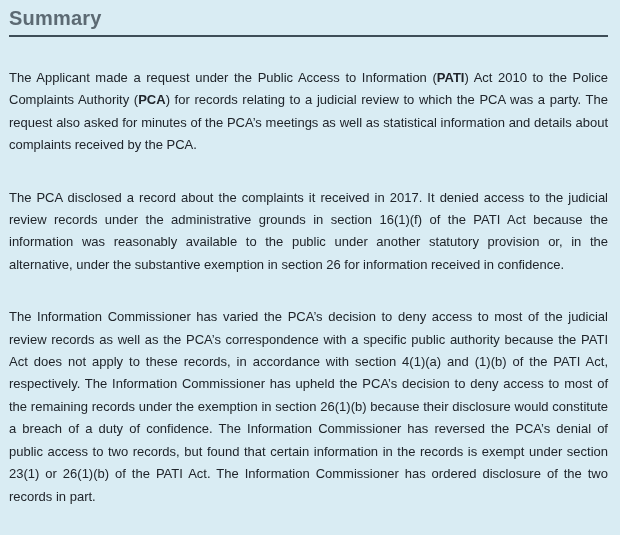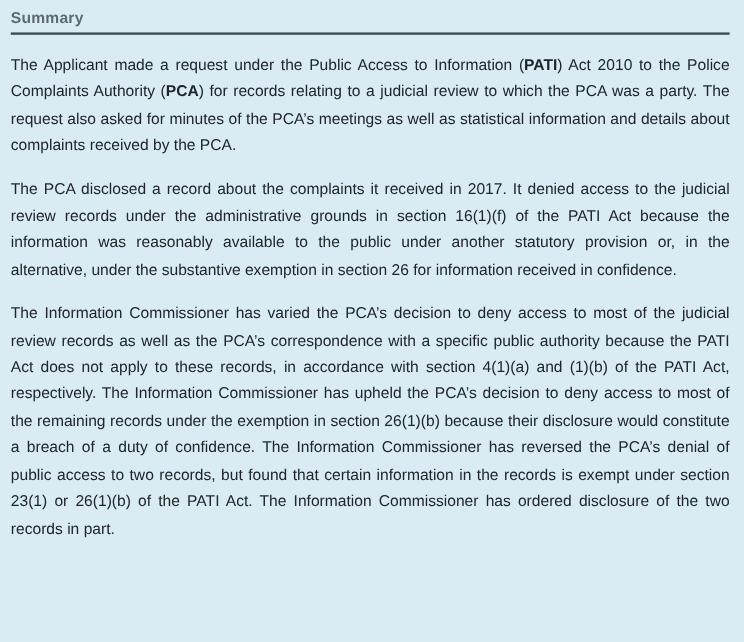--- a/index.html
+++ b/index.html
@@ -14,33 +14,33 @@
   }
   .page {
     box-sizing: border-box;
     width: 620px;
     height: 535px;
     padding: 7px 12px 8px 9px;
     overflow: hidden;
   }
   .heading {
     margin: 0;
-    font-size: 13px;
+    font-size: 20px;
     font-weight: 700;
     letter-spacing: 0.2px;
     color: var(--heading, #5c6a73);
     font-family: "Liberation Sans", sans-serif;
   }
   .rule {
     height: 2px;
     background: var(--rule, #3e4e57);
     margin-top: 5px;
   }
   .body p {
-    margin: 14px 0 0 0;
+    margin: 30px 0 0 0;
     font-size: 13px;
     line-height: 22.4px;
     text-align: justify;
     color: var(--text, #20252b);
   }
   .body p strong {
     font-weight: 700;
   }
 </style>
 </head>

